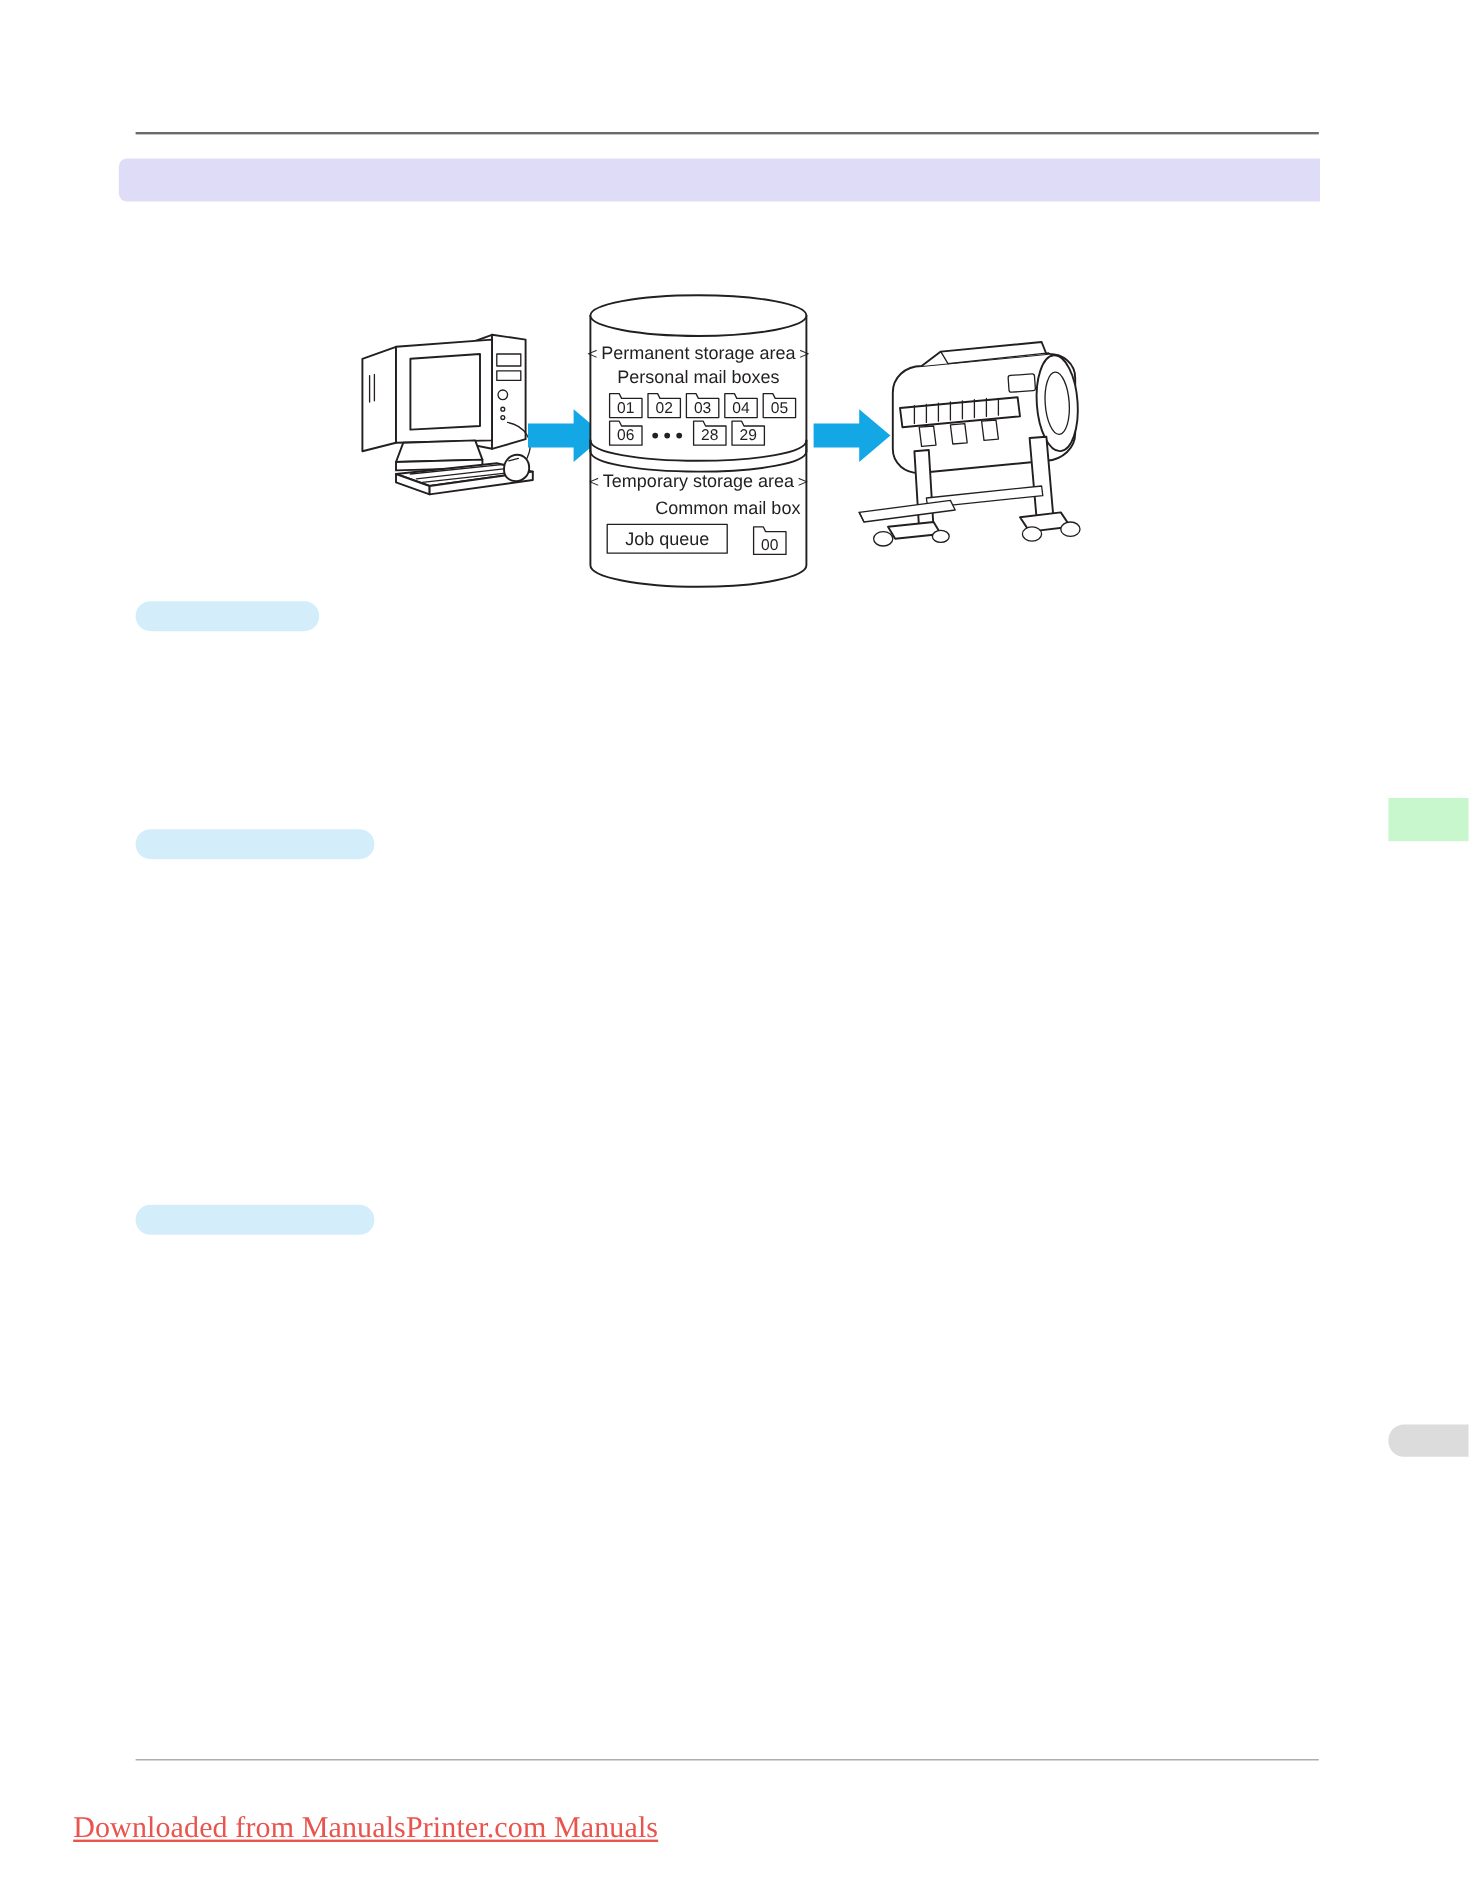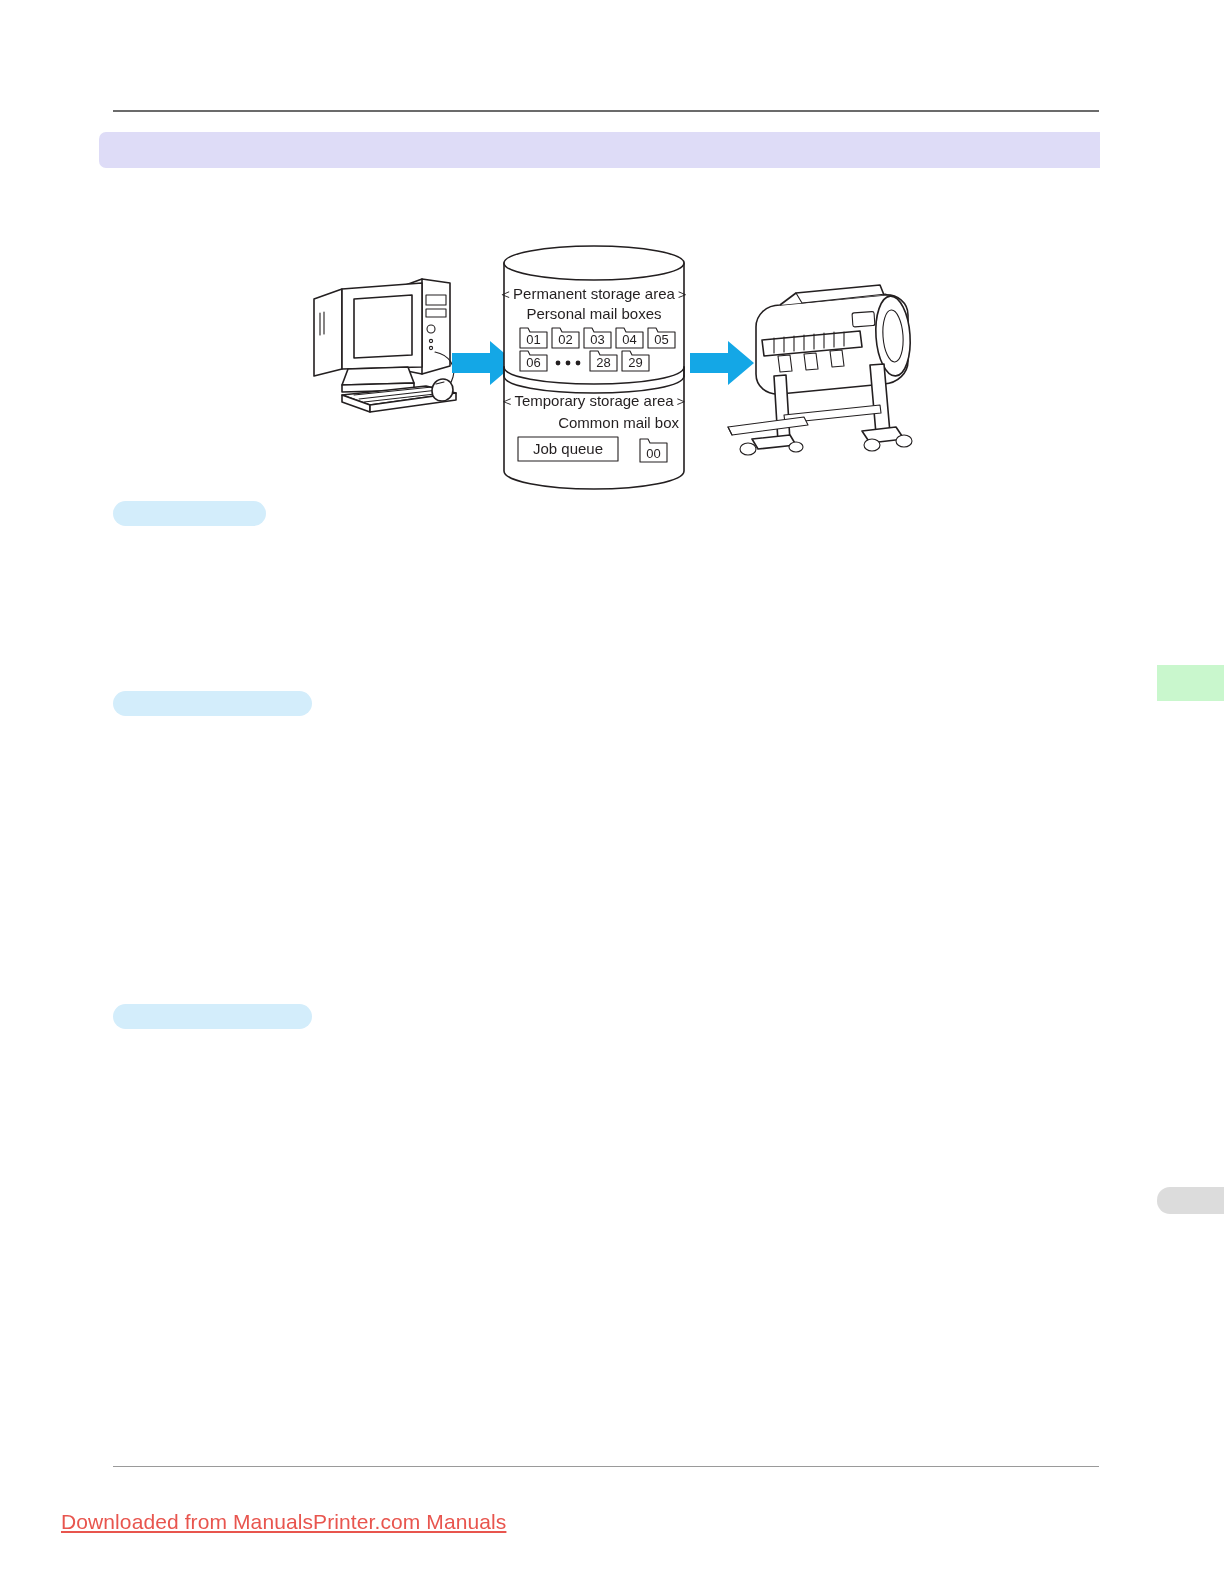--- a/index.html
+++ b/index.html
@@ -92,34 +92,34 @@
     top: 1187px;
     width: 67px;
     height: 27px;
     background: #dcdcdc;
     border-radius: 13px 0 0 13px;
   }
 
   
   .figure {
     position: absolute;
-    left: 304px;
+    left: 292px;
     top: 243px;
     width: 620px;
     height: 248px;
   }
   .figure svg { display: block; }
 
   
   .footer-link {
     position: absolute;
     left: 61px;
     top: 1510px;
-    font-family: Liberation Sans, sans-serif;
-    font-size: 21px;
+    font-family: Liberation Serif, serif;
+    font-size: 25px;
     color: #e8554e;
     text-decoration: underline;
     white-space: nowrap;
     letter-spacing: 0.1px;
   }
 </style>
 </head>
 <body>
 
 <div id="page">

